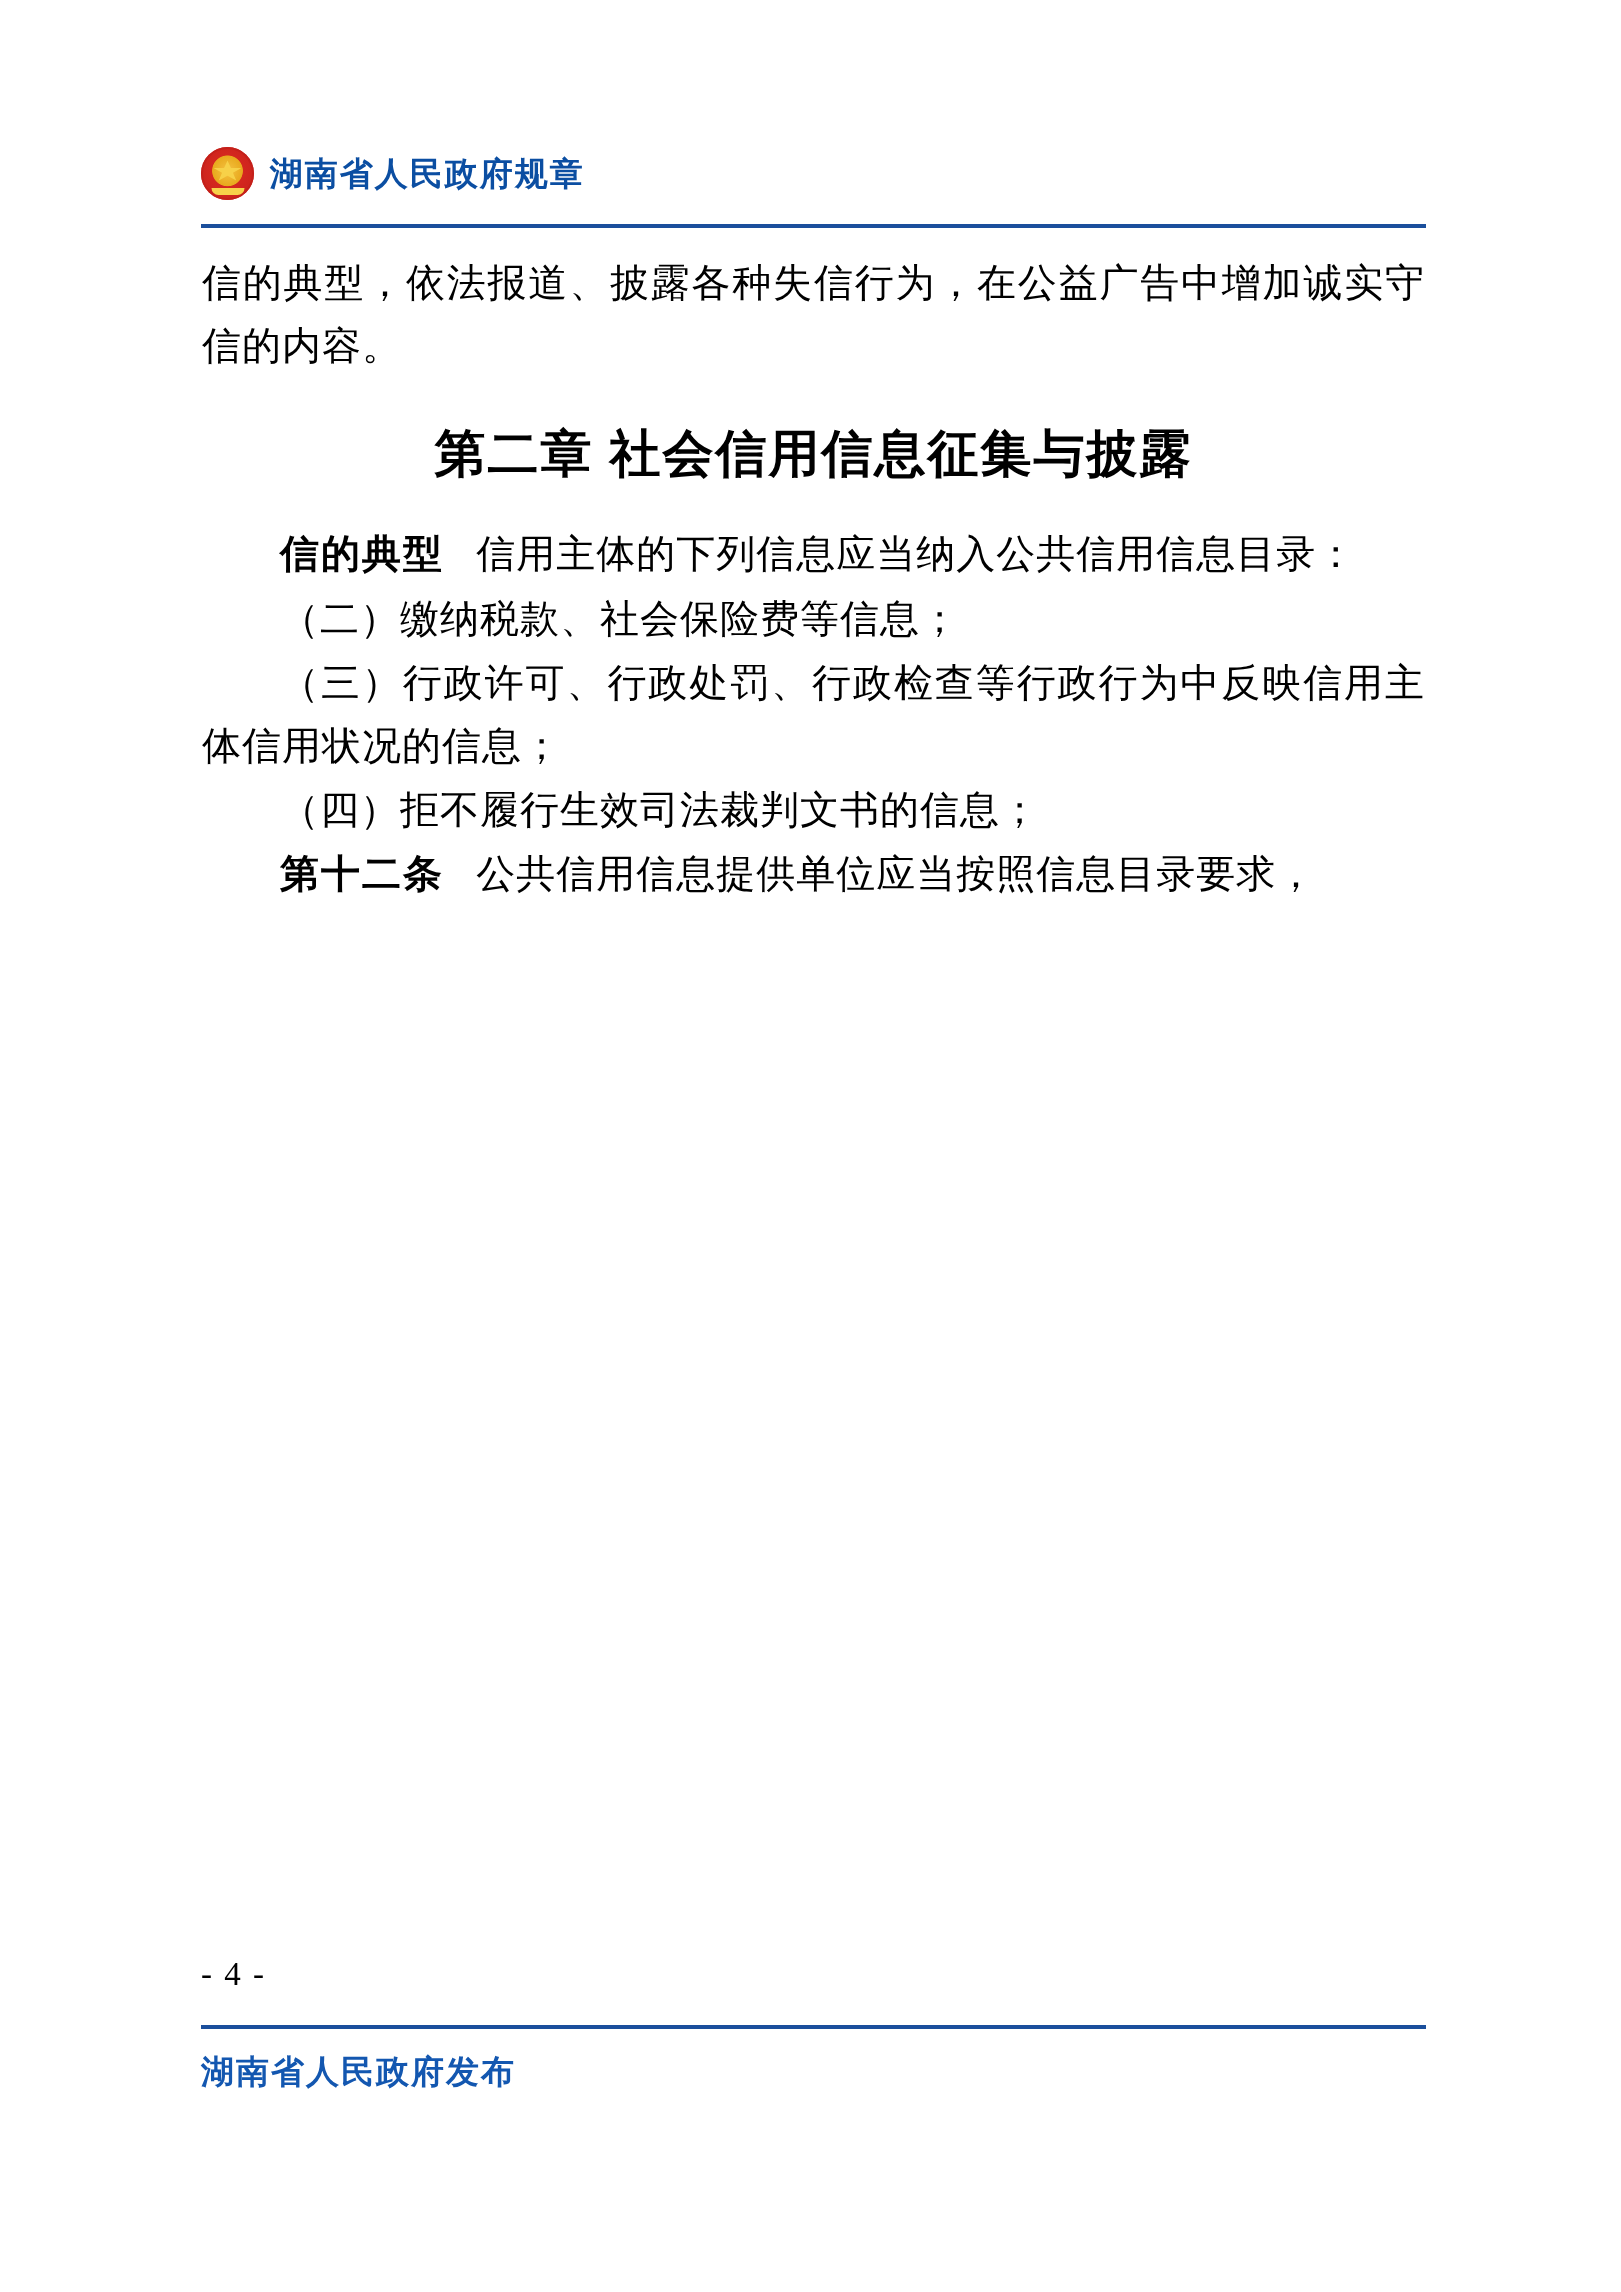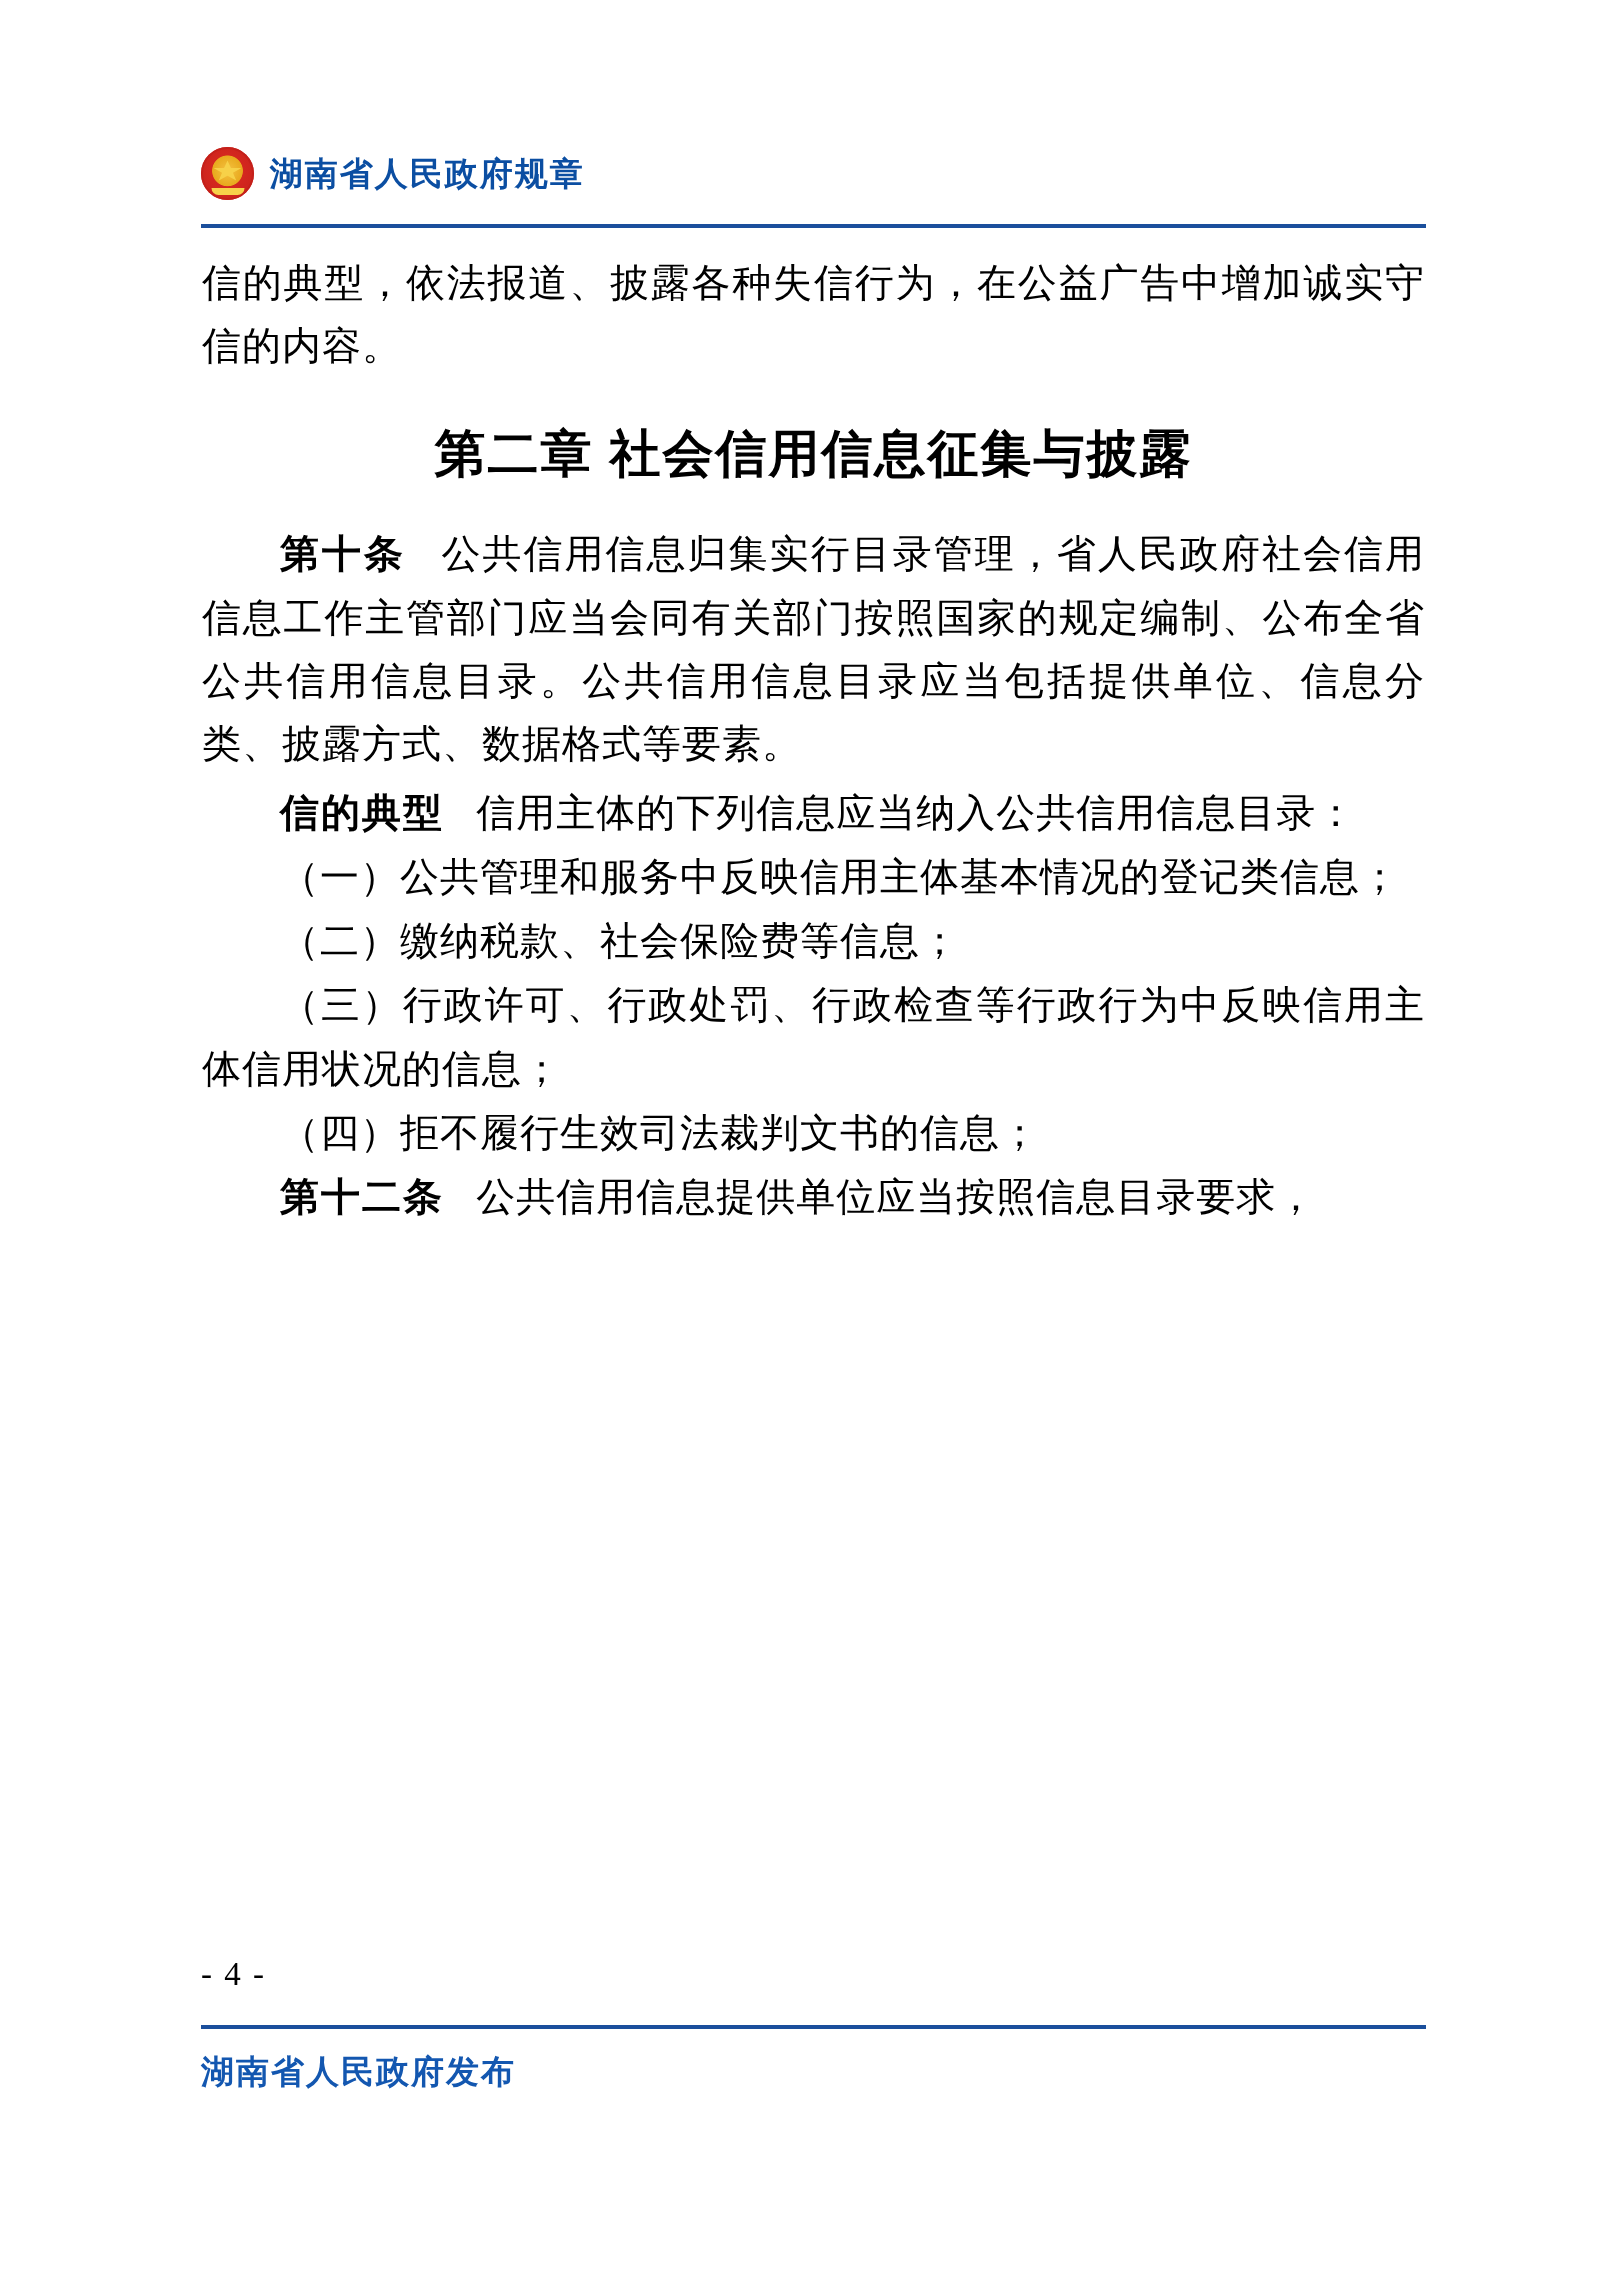--- a/index.html
+++ b/index.html
@@ -162,25 +162,23 @@
     </div>
     <div class="header-rule"></div>
   </div>
 
   <div class="content">
 
     <p class="para">信的典型，依法报道、披露各种失信行为，在公益广告中增加诚实守信的内容。</p>
 
     <h2 class="chapter-title">第二章 社会信用信息征集与披露</h2>
 
-    <p class="para indent spaced"><span class="art-no">第十条</span>&nbsp;&nbsp;&nbsp;<span>公共信用信息归集实行目录管理，省人民政府社会信用信息工作主管部门应当会同有关部门按照国家的规定编制、公布全省公共信用信息目录。公共信用信息目录应当包括提供单位、信息分类、披露方式、数据格式等要素。</span></p>
 
     <p class="para indent spaced"><span class="art-no">信的典型</span>&nbsp;&nbsp;&nbsp;<span>信用主体的下列信息应当纳入公共信用信息目录：</span></p>
 
-    <p class="para indent">（一）公共管理和服务中反映信用主体基本情况的登记类信息；</p>
     <p class="para indent">（二）缴纳税款、社会保险费等信息；</p>
     <p class="para indent">（三）行政许可、行政处罚、行政检查等行政行为中反映信用主体信用状况的信息；</p>
     <p class="para indent">（四）拒不履行生效司法裁判文书的信息；</p>
 
     <p class="para indent"><span class="art-no">第十二条</span>&nbsp;&nbsp;&nbsp;<span>公共信用信息提供单位应当按照信息目录要求，</span></p>
 
   </div>
 
   <div class="page-number">- 4 -</div>
   <div class="footer-rule"></div>

